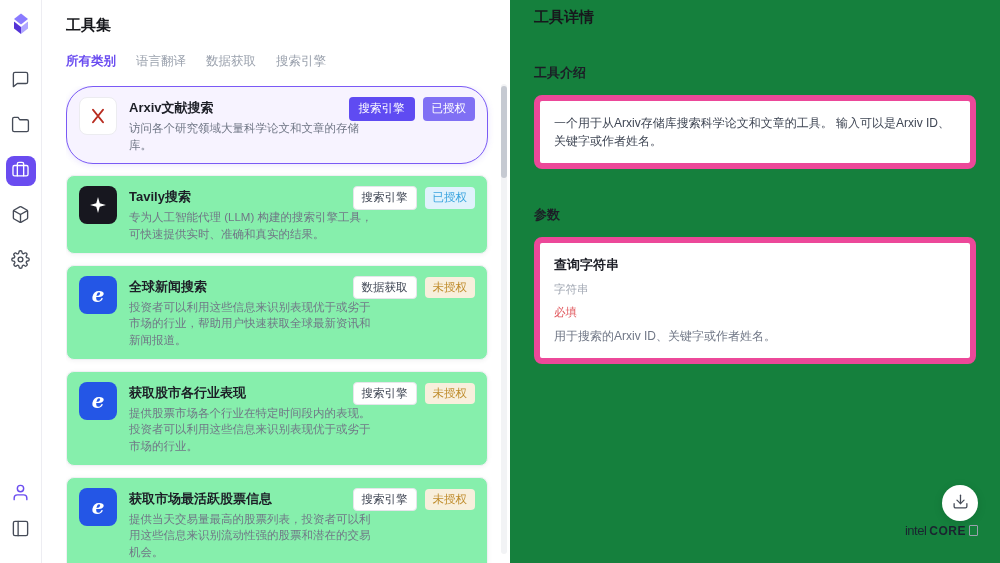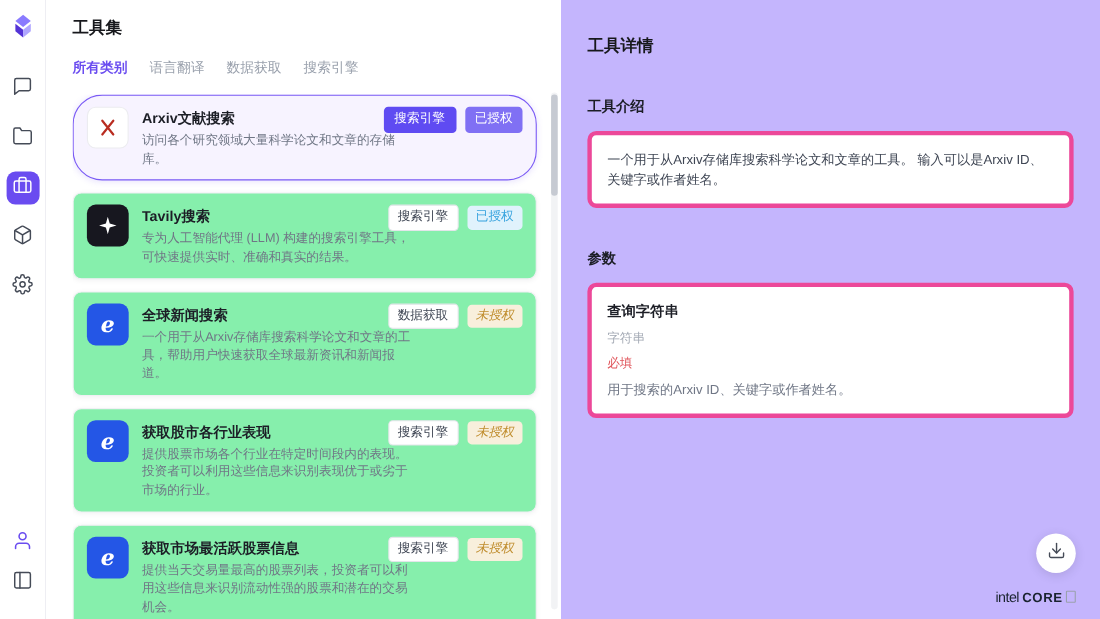--- a/index.html
+++ b/index.html
@@ -31,41 +31,41 @@
 .icon-blue { background: #2456e6; }
 .glyph-e { color: #fff; font-size: 20px; font-weight: bold; font-style: italic; font-family: "DejaVu Serif", "Liberation Serif", serif; }
 .tool-name { font-size: 13px; font-weight: bold; color: #1c1e26; line-height: 17px; padding-top: 2px; }
 .tool-desc { font-size: 11.5px; color: #707786; line-height: 1.45; margin-top: 4px; max-width: 252px; }
 .badges { position: absolute; top: 10px; right: 12px; display: flex; gap: 8px; align-items: center; }
 .badge { font-size: 11.5px; line-height: 1; padding: 5px 8px; border-radius: 4px; white-space: nowrap; }
 .b-solid-purple { background: #5f4bf2; color: #fff; padding: 6px 10px; }
 .b-solid-purple-light { background: #8070f4; color: #fff; padding: 6px 9px; }
 .b-outline { background: #fff; border: 1px solid #e4e6ea; color: #3f4654; }
 .b-blue { background: #e0f2fc; color: #39a4de; }
-.b-yellow { background: #f8efdc; color: #bf8c2c; font-style: italic; }
+.b-yellow { background: #f8efdc; color: #bf8c2c; }
 
 
 .vscroll { position: absolute; top: 84px; right: 3px; width: 6px; height: 470px; background: #f2f3f5; border-radius: 3px; }
 .vscroll .thumb { position: absolute; top: 2px; left: 0; width: 6px; height: 92px; background: #c6cad2; border-radius: 3px; }
 
 
-.detail-panel { flex: 1; background: #c4b5fd; padding: 32px 24px; position: relative; }
+.detail-panel { flex: 1; background: #15803d; padding: 8px 24px; position: relative; }
 .detail-title { font-size: 15px; font-weight: bold; color: #17181c; }
 .section-title { font-size: 13px; font-weight: bold; color: #1c1e26; margin-top: 37px; }
-.detail-card { margin-top: 13px; background: #fff; border: 4px solid #ec4899; border-radius: 8px; padding: 13px 14px; }
+.detail-card { margin-top: 13px; background: #fff; border: 6px solid #ec4899; border-radius: 8px; padding: 13px 14px; }
 .intro-text { font-size: 12px; color: #3f4654; line-height: 1.5; }
 .param-head { display: flex; align-items: baseline; gap: 8px; flex-direction: column; }
 .param-name { font-size: 13px; font-weight: bold; color: #1c1e26; }
 .param-type { font-size: 11.5px; color: #a3a9b4; }
 .param-required { font-size: 11.5px; color: #e0565c; }
 .param-desc { margin-top: 8px; font-size: 12px; color: #707786; }
 
 
 .fab { position: absolute; right: 22px; bottom: 42px; width: 36px; height: 36px; border-radius: 50%; background: #fff; box-shadow: 0 2px 10px rgba(0,0,0,.12); display: flex; align-items: center; justify-content: center; cursor: pointer; }
-.intel { position: absolute; right: 22px; bottom: 13px; display: flex; align-items: baseline; gap: 3px; color: #1b2430; }
+.intel { position: absolute; right: 22px; bottom: 25px; display: flex; align-items: baseline; gap: 3px; color: #1b2430; }
 .intel .intel-word { font-size: 13px; letter-spacing: -0.5px; }
 .intel .core-word { font-size: 12px; font-weight: bold; letter-spacing: 0.5px; }
 .intel .core-box { width: 9px; height: 11px; border: 1px solid #9aa1ad; border-radius: 1px; align-self: center; }
 </style>
 </head>
 <body>
 
 <div class="app">
 
   <aside class="rail">
@@ -160,21 +160,21 @@
       <span class="badge b-blue">已授权</span>
     </div>
   </div>
 
   <div class="tool-card">
     <div class="tool-icon icon-blue">
             <span class="glyph-e">e</span>
           </div>
     <div class="tool-info">
       <div class="tool-name">全球新闻搜索</div>
-      <div class="tool-desc">一个用于从Arxiv存储库搜索科学论文和文章的工具，帮助用户快速获取全球最新资讯和新闻报道。</div>
+      <div class="tool-desc">投资者可以利用这些信息来识别表现优于或劣于市场的行业，帮助用户快速获取全球最新资讯和新闻报道。</div>
     </div>
     <div class="badges">
       <span class="badge b-outline">数据获取</span>
       <span class="badge b-yellow">未授权</span>
     </div>
   </div>
 
   <div class="tool-card">
     <div class="tool-icon icon-blue">
             <span class="glyph-e">e</span>

